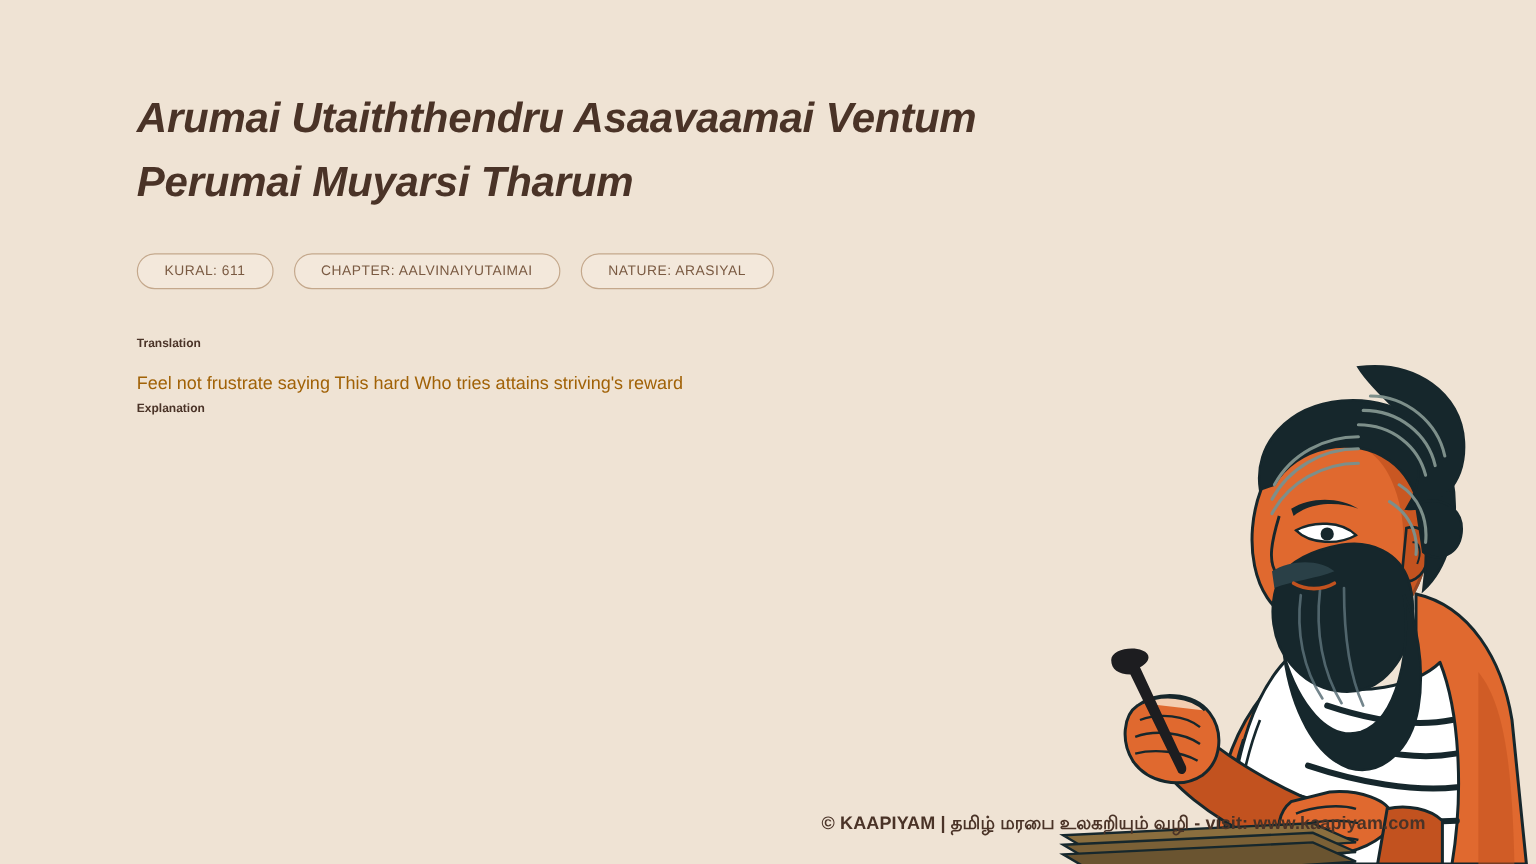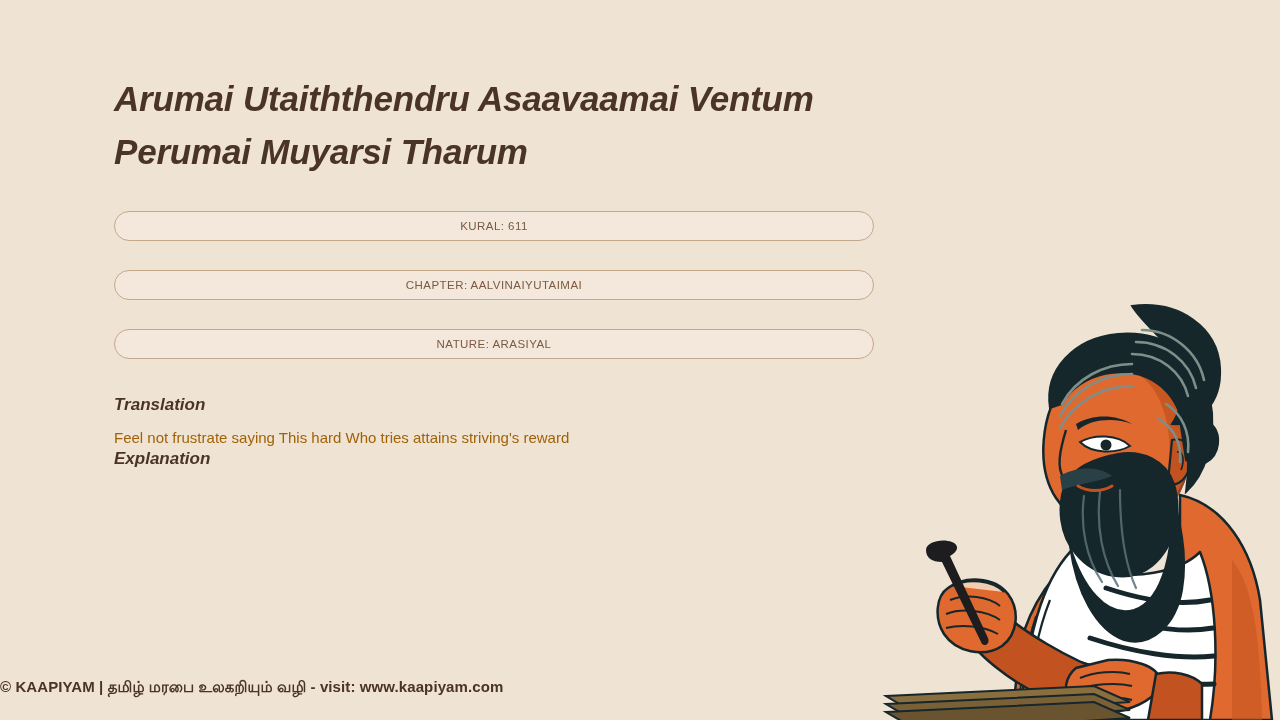--- a/index.html
+++ b/index.html
@@ -47,23 +47,22 @@
     line-height: 53px;
     font-weight: bold;
     color: #4a3327;
     letter-spacing: -0.2px;
     max-width: 740px;
     font-style: italic;
   }
 
   .pill-row {
     display: flex;
-    gap: 29px;
+    gap: 17px;
     margin-top: 33px;
-    flex-direction: column;
   }
 
   .pill {
     border: 1px solid #c4a88c;
     background: #f3e8db;
     border-radius: 999px;
     height: 30px;
     display: flex;
     align-items: center;
     justify-content: center;
@@ -71,41 +70,40 @@
     font-size: 11.5px;
     letter-spacing: 0.45px;
     color: #7a5a42;
     white-space: nowrap;
   }
 
   .section { }
   .section.first { margin-top: 36px; }
 
   .section-heading {
-    font-size: 17px;
+    font-size: 10px;
     font-weight: bold;
     color: #4a3327;
     line-height: 20px;
-    font-style: italic;
   }
 
   .section-body {
     margin-top: 12px;
     font-size: 15px;
     line-height: 22px;
     color: #a16207;
     max-width: 745px;
   }
 
   .footer {
     position: absolute;
     left: 0;
     top: 678px;
     width: 1188px;
-    text-align: left;
+    text-align: right;
     font-size: 15px;
     font-weight: bold;
     color: #4a3327;
     letter-spacing: 0.1px;
   }
 </style>
 </head>
 <body>
 
 <div class="page">

